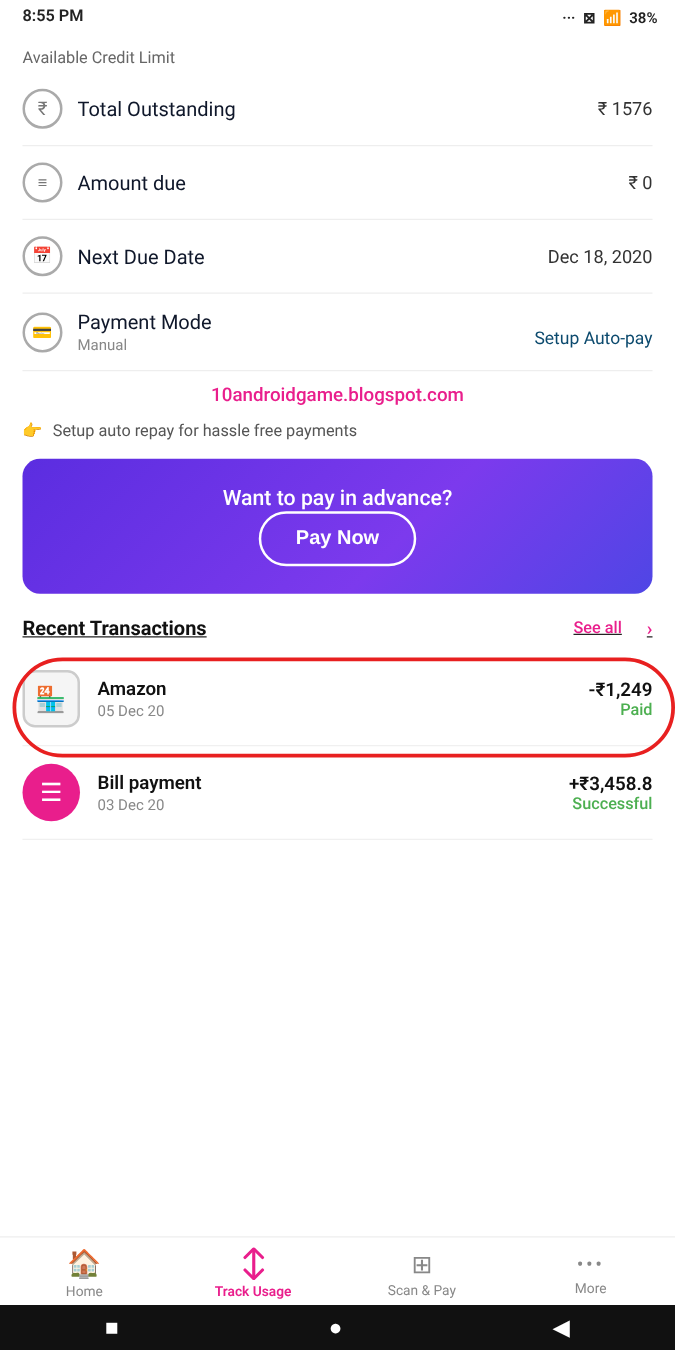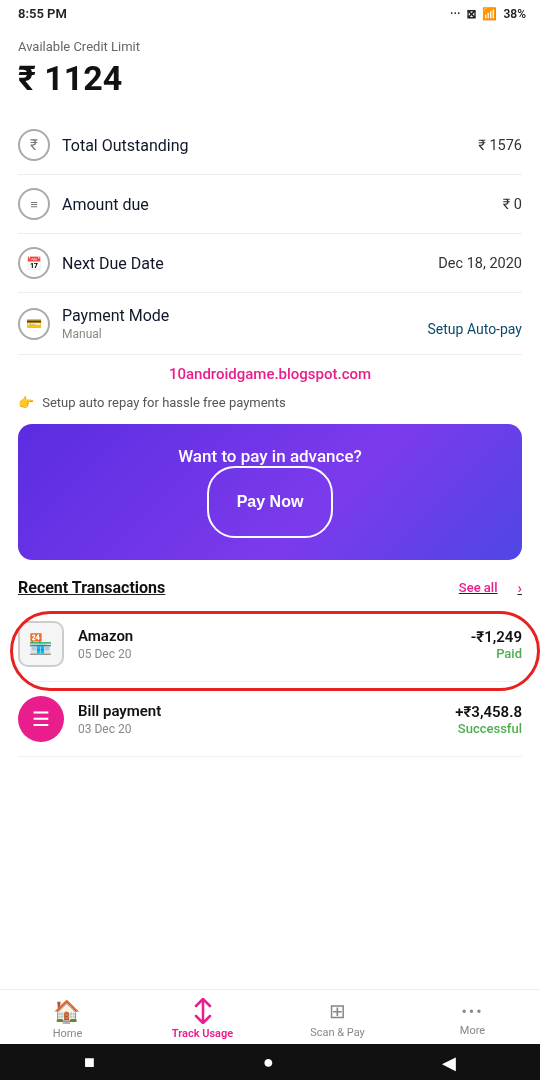--- a/index.html
+++ b/index.html
@@ -129,21 +129,21 @@
       color: #fff;
       font-size: 17px;
       font-weight: 500;
       max-width: 220px;
     }
     .pay-now-btn {
       background: transparent;
       border: 2.5px solid #fff;
       color: #fff;
       border-radius: 28px;
-      padding: 25px 28px;
+      padding: 11px 28px;
       font-size: 16px;
       font-weight: 600;
       cursor: pointer;
       white-space: nowrap;
     }
 
     
     .section-header {
       display: flex;
       justify-content: space-between;
@@ -326,21 +326,20 @@
     <span>···</span>
     <span>⊠</span>
     <span>📶</span>
     <span>38%</span>
   </div>
 </div>
 
 <div class="main">
 
   <div class="available-label">Available Credit Limit</div>
-  <div class="credit-amount">₹ 1124</div>
 
   <div class="info-row">
     <div class="info-row-left">
       <div class="info-icon">₹</div>
       <div>
         <div class="info-label">Total Outstanding</div>
       </div>
     </div>
     <div class="info-value">₹ 1576</div>
   </div>

